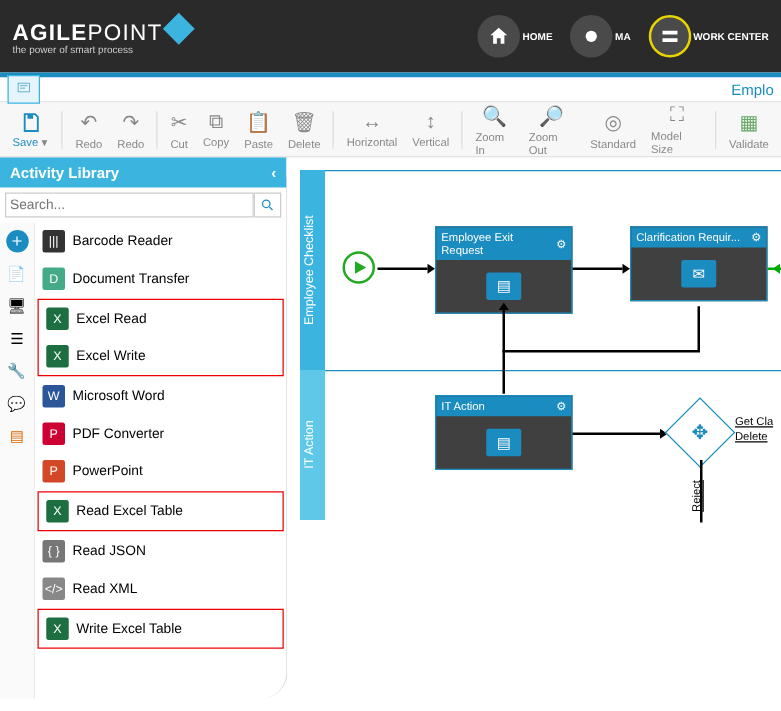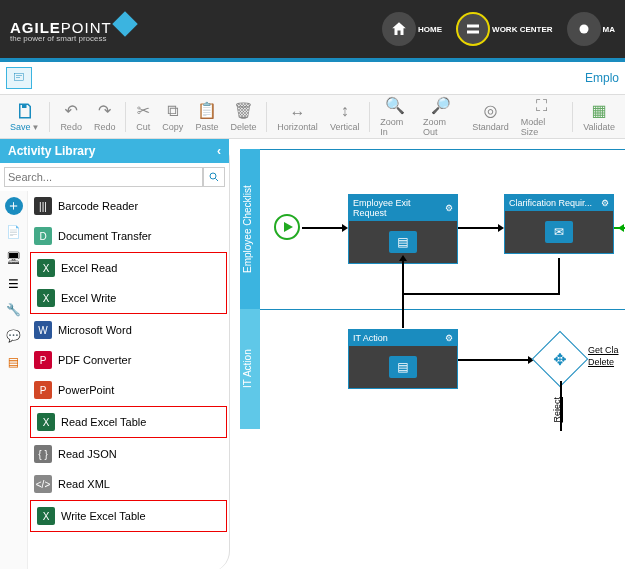--- a/index.html
+++ b/index.html
@@ -1,31 +1,31 @@
 <!DOCTYPE html>
 <html><head>
 <meta charset="utf-8">
 <style>
 * { box-sizing: border-box; margin: 0; padding: 0; font-family: Arial, sans-serif; }
 body { width: 625px; height: 569px; overflow: hidden; background: #fff; }
 
 .topbar { background: #2a2a2a; height: 58px; display: flex; align-items: center; padding: 0 10px; }
 .logo { display: flex; align-items: baseline; }
-.logo-main { color: #fff; font-size: 15px; font-weight: 300; letter-spacing: 1px; }
+.logo-main { color: #fff; font-size: 18px; font-weight: 300; letter-spacing: 1px; }
 .logo-main b { font-weight: 700; }
 .sub { font-size: 8px; color: #ccc; margin-top: -2px; }
 .logo-diamond { width: 18px; height: 18px; margin-left: 4px; background: #3bb4e0; transform: rotate(45deg); }
 .topnav { margin-left: auto; display: flex; gap: 14px; }
 .topnav-item { display: flex; align-items: center; gap: 2px; cursor: pointer; }
 .topnav-icon { width: 34px; height: 34px; border-radius: 50%; background: #4a4a4a; display: flex; align-items: center; justify-content: center; }
 .topnav-icon.active { border: 2px solid #e8d500; }
 .topnav-label { font-size: 8px; color: #fff; font-weight: bold; }
 .thin-blue { height: 4px; background: #1a8cbf; }
 
-.subheader { height: 33px; background: #fff; border-bottom: 1px solid #ddd; display: flex; align-items: center; padding: 0 6px; }
+.subheader { height: 20px; background: #fff; border-bottom: 1px solid #ddd; display: flex; align-items: center; padding: 0 6px; }
 .breadcrumb-tab { padding: 3px 6px; border: 1px solid #3bb4e0; background: #e6f5fb; font-size: 10px; }
 .subheader-right { margin-left: auto; font-size: 12px; color: #1a8cbf; }
 
 .toolbar { height: 44px; background: #f7f7f7; border-bottom: 1px solid #ddd; display: flex; align-items: center; padding: 0 4px; }
 .tbtn { display: flex; flex-direction: column; align-items: center; gap: 2px; padding: 2px 6px; cursor: pointer; color: #888; }
 .tbtn.blue { color: #1a8cbf; }
 .tbtn .tlabel { font-size: 9px; }
 .tdivider { width: 1px; height: 30px; background: #ddd; margin: 0 4px; }
 .chev { font-size: 8px; margin-left: 1px; color: #888; }
 
@@ -96,34 +96,34 @@
   <div class="topnav">
     <div class="topnav-item">
       <div class="topnav-icon">
         <svg width="18" height="18" viewBox="0 0 24 24" fill="#fff">
             <path d="M12 3l9 8h-3v9h-4v-6h-4v6H6v-9H3z"></path>
           </svg>
       </div>
       <span class="topnav-label">HOME</span>
     </div>
     <div class="topnav-item">
+      <div class="topnav-icon">
+        <svg width="18" height="18" viewBox="0 0 24 24" fill="#fff">
+            <circle cx="12" cy="12" r="6"></circle>
+          </svg>
+      </div>
+      <span class="topnav-label">MA</span>
+    </div>
+    <div class="topnav-item">
       <div class="topnav-icon active">
         <svg width="18" height="18" viewBox="0 0 24 24" fill="#fff">
             <path d="M4 6h16v4H4zM4 14h16v4H4z"></path>
           </svg>
       </div>
       <span class="topnav-label">WORK CENTER</span>
-    </div>
-    <div class="topnav-item">
-      <div class="topnav-icon">
-        <svg width="18" height="18" viewBox="0 0 24 24" fill="#fff">
-            <circle cx="12" cy="12" r="6"></circle>
-          </svg>
-      </div>
-      <span class="topnav-label">MA</span>
     </div>
   </div>
 </div>
 <div class="thin-blue"></div>
 
 <div class="subheader">
   <div class="breadcrumb-tab">
     <svg width="12" height="12" viewBox="0 0 24 24" fill="#1a8cbf">
         <rect x="3" y="5" width="18" height="14" stroke="#1a8cbf" fill="none"></rect>
         <path d="M6 9h12M6 13h8" stroke="#1a8cbf"></path>

